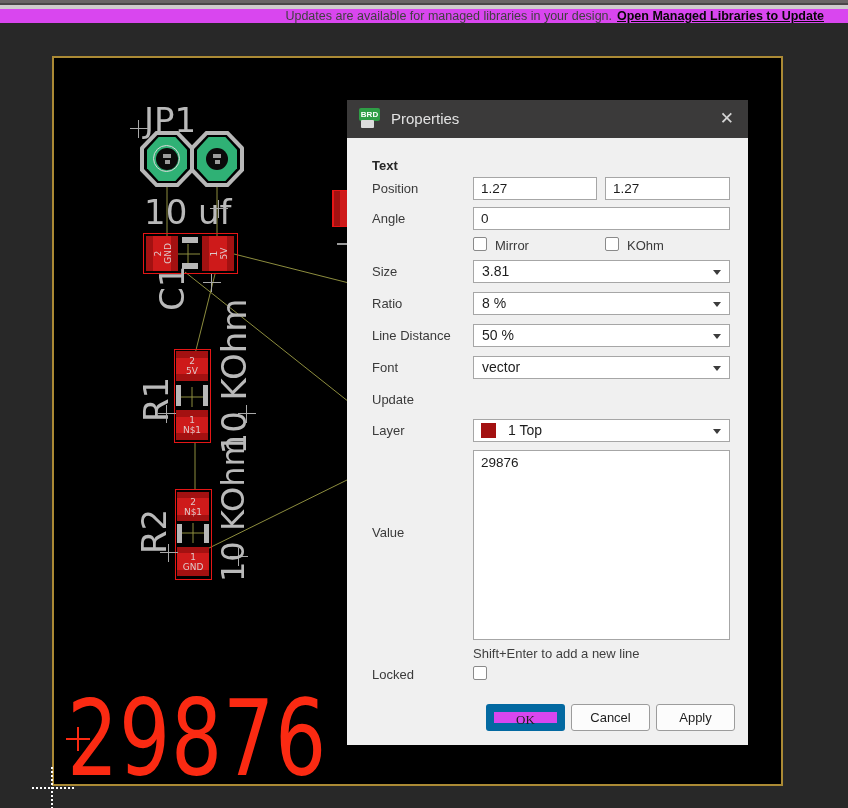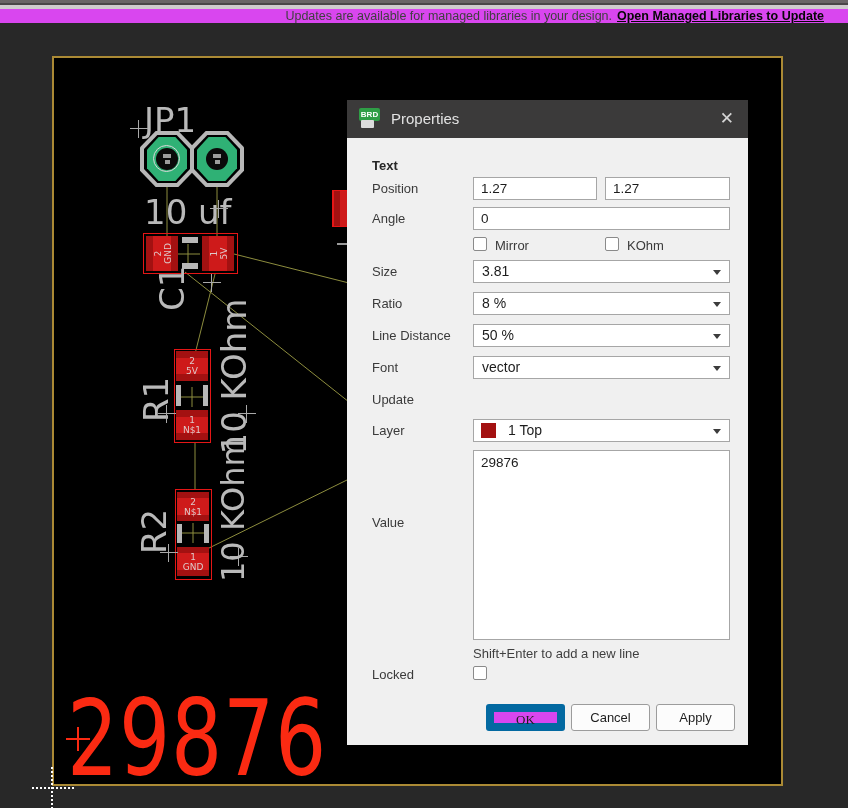--- a/index.html
+++ b/index.html
@@ -294,21 +294,21 @@
 
     <div class="lbl" style="top:254px;">Update</div>
 
     <div class="lbl" style="top:285px;">Layer</div>
     <div class="combo" style="top:281px;">
       <div class="swatch"></div>
       <span class="layer-text">1 Top</span>
       <div class="arr"></div>
     </div>
 
-    <div class="lbl" style="top:377px;">Value</div>
+    <div class="lbl" style="top:387px;">Value</div>
     <textarea class="tarea" style="">29876</textarea>
 
     <div class="hint">Shift+Enter to add a new line</div>
 
     <div class="lbl" style="top:529px;">Locked</div>
     <input type="checkbox" class="cb" style="left: 126px; top: 528px;">
 
     <button class="btn primary" style="left:139px;">OK</button>
     <button class="btn" style="left:224px;">Cancel</button>
     <button class="btn" style="left:309px;">Apply</button>

